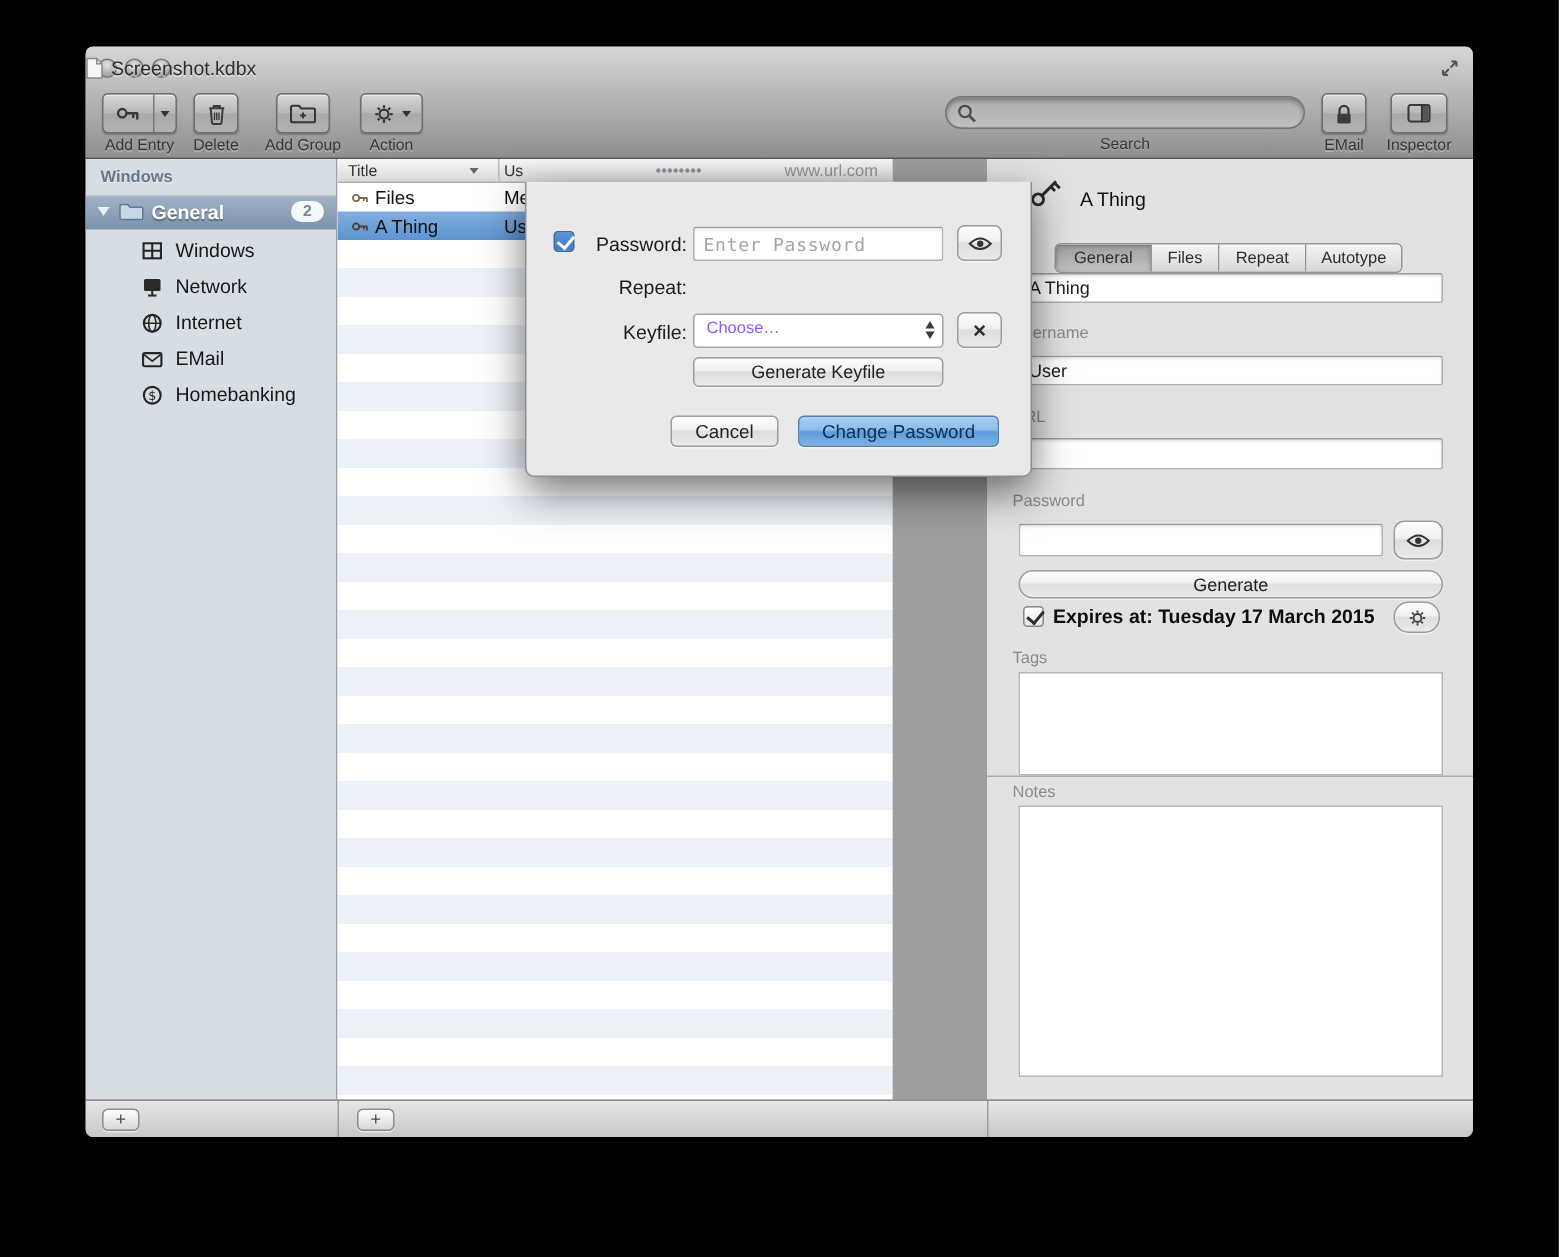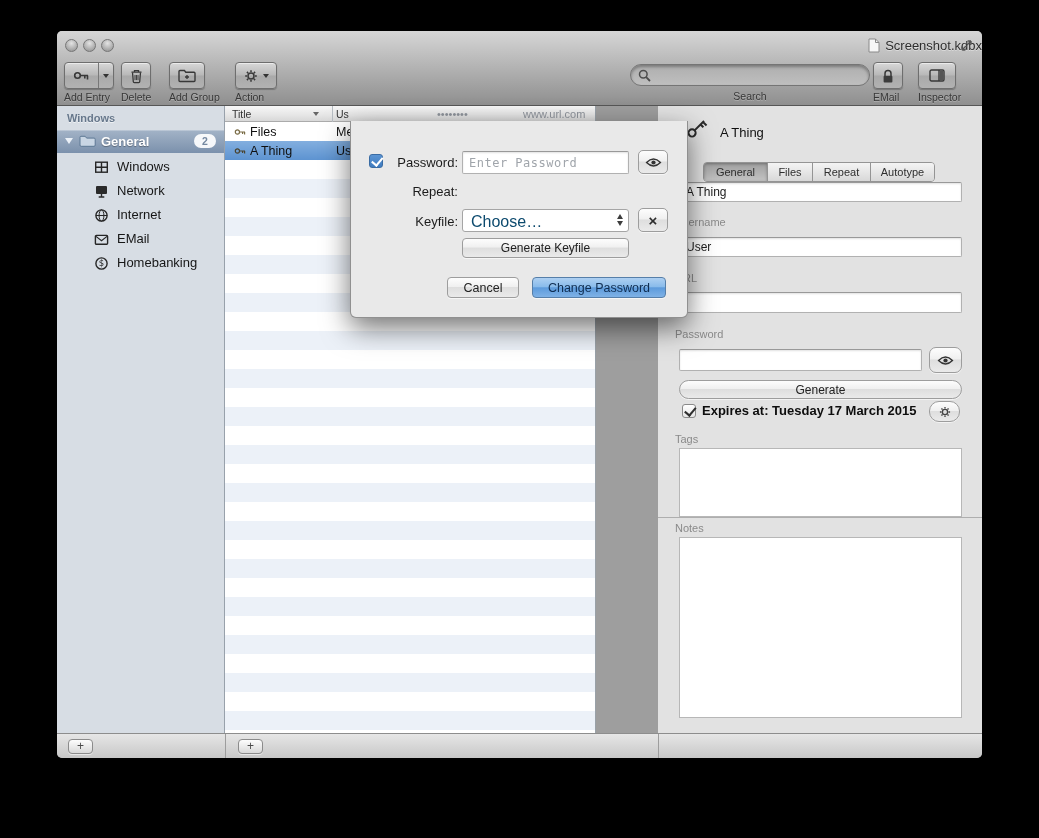--- a/index.html
+++ b/index.html
@@ -5,25 +5,25 @@
   html,body{margin:0;padding:0;width:1039px;height:838px;background:#000;overflow:hidden;
     font-family:"Liberation Sans","DejaVu Sans",sans-serif;}
   .window{position:absolute;left:57px;top:31px;width:925px;height:727px;border-radius:5px;
     overflow:hidden;background:#9e9e9e;box-shadow:0 18px 45px rgba(0,0,0,.85),0 0 0 1px rgba(0,0,0,.55);}
   
   .chrome{position:absolute;left:0;top:0;width:100%;height:75px;
     background:linear-gradient(#d6d6d6,#bdbdbd 35%,#a4a4a4 70%,#8f8f8f);
     border-bottom:1px solid #565656;box-sizing:border-box;}
   .tl{position:absolute;top:8px;width:13px;height:13px;border-radius:50%;box-sizing:border-box;
     background:radial-gradient(circle at 50% 30%,#e3e3e3,#ababab 65%,#8f8f8f);border:1px solid #767676;}
-  .win-title{position:absolute;left:0;right:0;top:7px;text-align:right;font-size:13px;color:#2e2e2e;
+  .win-title{position:absolute;left:0;right:0;top:7px;text-align:left;font-size:13px;color:#2e2e2e;
     text-shadow:0 1px 0 rgba(255,255,255,.4);}
   .win-title .inner{display:inline-flex;align-items:center;gap:5px;}
   .toolbar{position:absolute;left:0;top:28px;width:100%;height:47px;}
-  .tb-item{position:absolute;top:3px;display:flex;flex-direction:column;gap:2px;}
+  .tb-item{position:absolute;top:3px;display:flex;flex-direction:column;align-items:center;gap:2px;}
   .tb-btn{height:27px;border:1px solid #6e6e6e;border-radius:4px;box-sizing:border-box;
     background:linear-gradient(#d8d8d8,#b8b8b8 48%,#a9a9a9 52%,#b2b2b2);
     box-shadow:inset 0 1px 0 rgba(255,255,255,.5),0 1px 1px rgba(0,0,0,.25);
     display:flex;align-items:center;justify-content:center;}
   .tb-label{font-size:10.5px;color:#373737;text-shadow:0 1px 0 rgba(255,255,255,.25);white-space:nowrap;}
   .tri-dn{width:0;height:0;border-left:3.5px solid transparent;border-right:3.5px solid transparent;border-top:4.5px solid #333;}
   .tri-up-s{width:0;height:0;border-left:3.5px solid transparent;border-right:3.5px solid transparent;border-bottom:5px solid #3c3c3c;}
   .tri-dn-s{width:0;height:0;border-left:3.5px solid transparent;border-right:3.5px solid transparent;border-top:5px solid #3c3c3c;}
   .split-sep{width:1px;height:25px;background:#787878;}
   .searchfield{position:absolute;left:573px;top:5px;width:240px;height:22px;border-radius:11px;
@@ -90,21 +90,21 @@
   .expires-lbl{position:absolute;left:44px;top:297px;font-size:13px;font-weight:bold;color:#0e0e0e;}
   .hdiv{position:absolute;left:0;width:324px;height:1px;background:#aeaeae;}
   
   .sheet{position:absolute;left:293px;top:90px;width:338px;height:197px;z-index:40;background:#e9e9e9;
     border:1px solid rgba(0,0,0,.38);border-top:none;border-radius:0 0 6px 6px;box-sizing:border-box;
     box-shadow:0 10px 28px rgba(0,0,0,.55);}
   .sh-lbl{position:absolute;left:0;width:107px;text-align:right;font-size:13px;color:#1c1c1c;}
   .mono::placeholder{color:#a0a5ab;font-family:"DejaVu Sans Mono",monospace;font-size:12px;letter-spacing:.5px;}
   .popup{position:absolute;left:111px;top:88px;width:167px;height:23px;background:#fff;
     border:1px solid #a5a5a5;border-radius:3px;box-sizing:border-box;}
-  .popup .val{position:absolute;left:8px;top:3px;font-size:16px;color:#0c4a6e;}
+  .popup .val{position:absolute;left:8px;top:3px;font-size:11px;color:#8b5cf6;}
   .stepper{position:absolute;right:5px;top:4px;display:flex;flex-direction:column;gap:2px;}
   .sq-btn{position:absolute;width:30px;height:24px;border-radius:5px;}
   
   .bottombar{position:absolute;left:0;top:702px;width:100%;height:25px;
     background:linear-gradient(#e6e6e6,#c7c7c7);border-top:1px solid #8d8d8d;box-sizing:border-box;}
   .plus-btn{position:absolute;top:5px;width:25px;height:15px;border-radius:4px;border:1px solid #8b8b8b;
     background:linear-gradient(#fdfdfd,#d8d8d8);color:#4a4a4a;font-size:12px;line-height:13px;
     text-align:center;box-sizing:border-box;box-shadow:0 1px 0 rgba(255,255,255,.55);}
   .vdiv{position:absolute;top:0;width:1px;height:25px;background:#9d9d9d;}
 </style>

